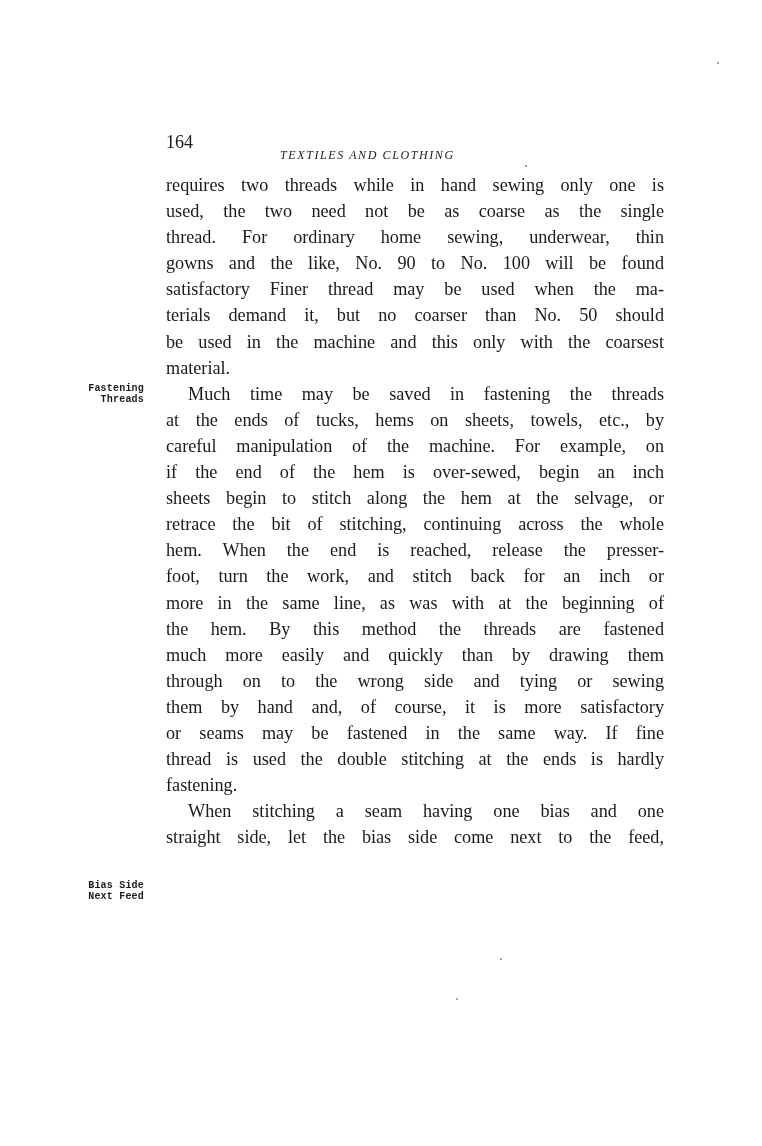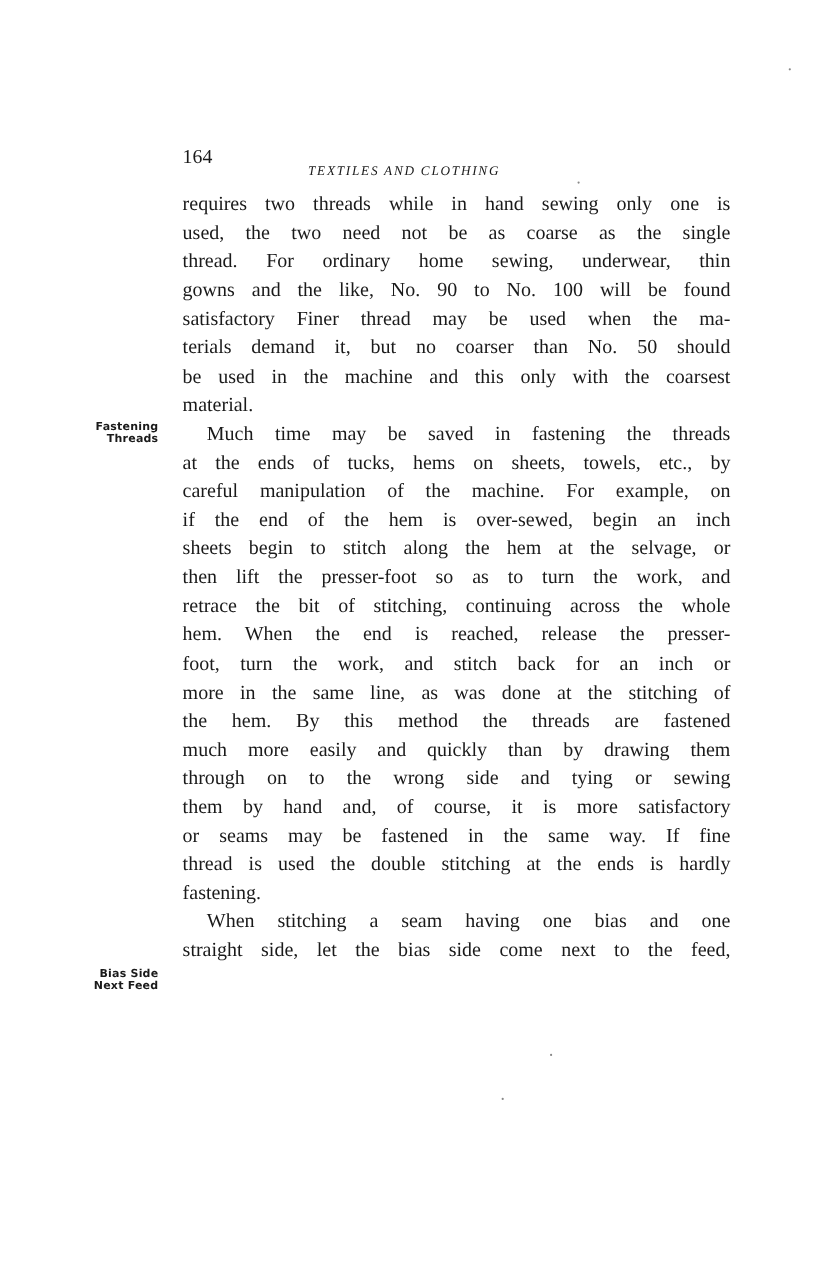--- a/index.html
+++ b/index.html
@@ -10,21 +10,21 @@
   .running-title { position: absolute; left: 114px; top: 16px; font-size: 12px;
                    font-style: italic; letter-spacing: 1.6px; }
   .body-text { position: absolute; left: 166px; top: 172px; width: 498px; }
   .line { height: 26.1px; line-height: 26.1px; font-size: 18.2px; white-space: nowrap;
           text-align: justify; text-align-last: justify; }
   .line.last { text-align-last: left; }
   .line.indent { padding-left: 22px; }
   .sidenote { position: absolute; left: 60px; width: 84px; text-align: right;
               font-family: "DejaVu Sans", sans-serif; font-weight: bold; font-size: 10px;
               line-height: 11px; letter-spacing: 0.2px; }
-  .sn-line { display: block; }
+  .sn-line { display: block; font-family: Liberation Mono, monospace; }
   .speck { position: absolute; width: 2px; height: 2px; background: #888; border-radius: 1px; }
 </style>
 </head>
 <body>
 
 <div>
   <div class="header">
     <span class="page-num">164</span>
     <span class="running-title">TEXTILES AND CLOTHING</span>
   </div>
@@ -45,25 +45,24 @@
     <div class="line">gowns and the like, No. 90 to No. 100 will be found</div>
     <div class="line">satisfactory Finer thread may be used when the ma-</div>
     <div class="line">terials demand it, but no coarser than No. 50 should</div>
     <div class="line">be used in the machine and this only with the coarsest</div>
     <div class="line last">material.</div>
     <div class="line indent">Much time may be saved in fastening the threads</div>
     <div class="line">at the ends of tucks, hems on sheets, towels, etc., by</div>
     <div class="line">careful manipulation of the machine. For example, on</div>
     <div class="line">if the end of the hem is over-sewed, begin an inch</div>
     <div class="line">sheets begin to stitch along the hem at the selvage, or</div>
-    <div class="line">then lift the presser-foot so as to turn the work, and</div>
     <div class="line">retrace the bit of stitching, continuing across the whole</div>
     <div class="line">hem. When the end is reached, release the presser-</div>
     <div class="line">foot, turn the work, and stitch back for an inch or</div>
-    <div class="line">more in the same line, as was done at the stitching of</div>
+    <div class="line">more in the same line, as was with at the beginning of</div>
     <div class="line">the hem. By this method the threads are fastened</div>
     <div class="line">much more easily and quickly than by drawing them</div>
     <div class="line">through on to the wrong side and tying or sewing</div>
     <div class="line">them by hand and, of course, it is more satisfactory</div>
     <div class="line">or seams may be fastened in the same way. If fine</div>
     <div class="line">thread is used the double stitching at the ends is hardly</div>
     <div class="line last">fastening.</div>
     <div class="line indent">When stitching a seam having one bias and one</div>
     <div class="line">straight side, let the bias side come next to the feed,</div>
   </div>

